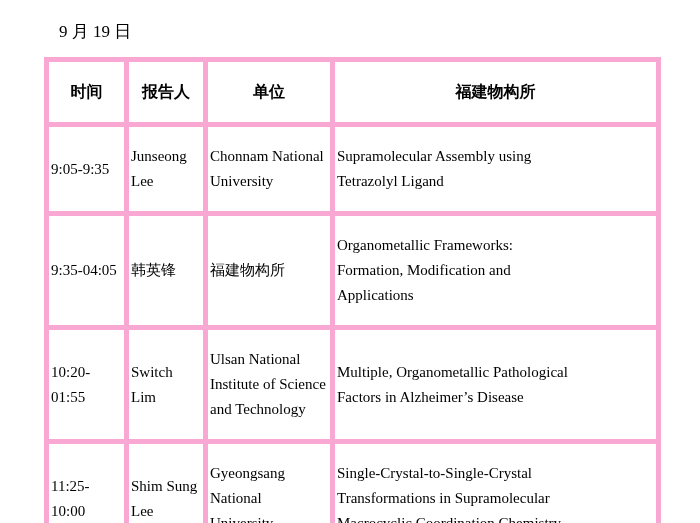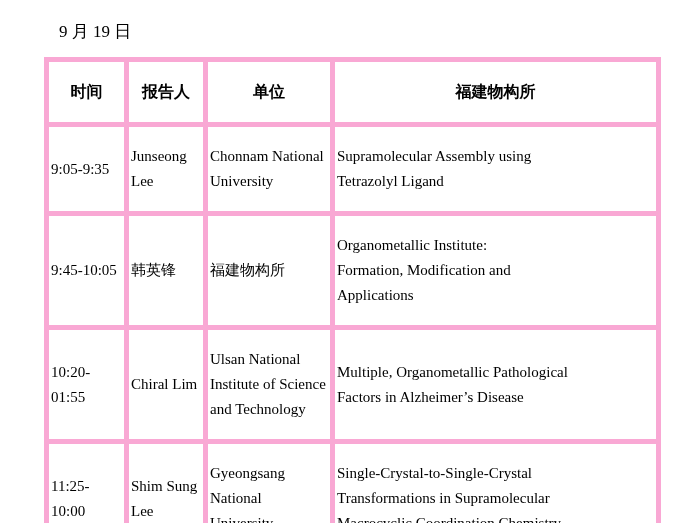--- a/index.html
+++ b/index.html
@@ -81,30 +81,30 @@
     <tr style="height:52px">
       <td class="time">9:05-9:35</td>
       <td>Junseong
 Lee</td>
       <td>Chonnam National
 University</td>
       <td>Supramolecular Assembly using
 Tetrazolyl Ligand</td>
     </tr>
     <tr style="height:74px">
-      <td class="time">9:45-10:05</td>
+      <td class="time">9:35-04:05</td>
       <td>韩英锋</td>
       <td>福建物构所</td>
-      <td>Organometallic Institute:
+      <td>Organometallic Frameworks:
 Formation, Modification and
 Applications</td>
     </tr>
     <tr style="height:73px">
       <td class="time">10:20-01:55</td>
-      <td>Chiral Lim</td>
+      <td>Switch Lim</td>
       <td>Ulsan National
 Institute of Science
 and Technology</td>
       <td>Multiple, Organometallic Pathological
 Factors in Alzheimer’s Disease</td>
     </tr>
     <tr style="height:80px">
       <td class="time">11:25-10:00</td>
       <td>Shim Sung
 Lee</td>

